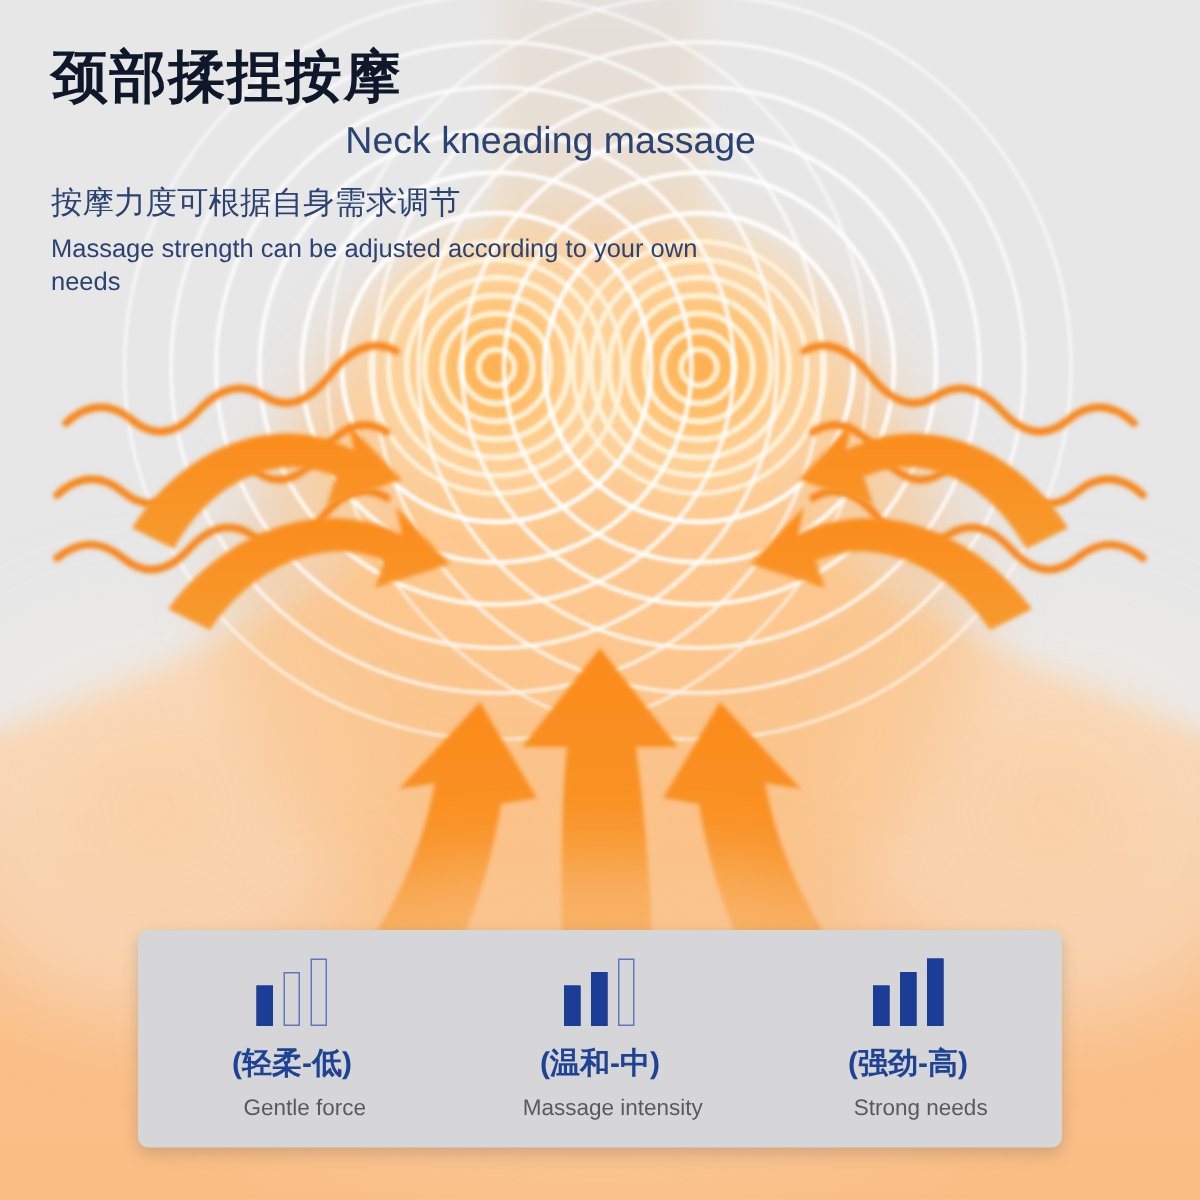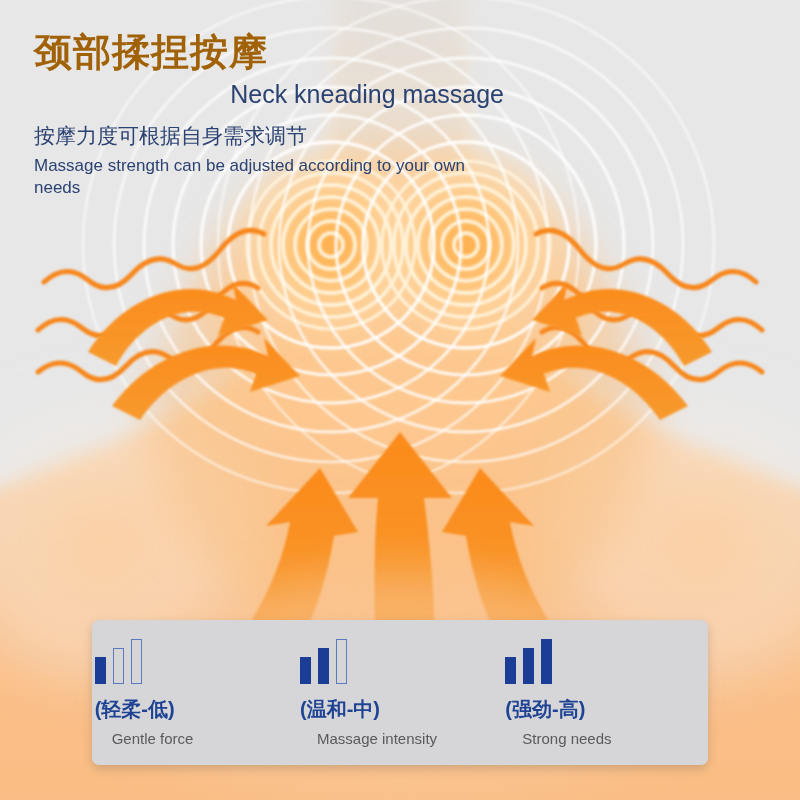--- a/index.html
+++ b/index.html
@@ -32,21 +32,21 @@
   .headings {
     position: absolute;
     left: 34px;
     top: 30px;
     width: 470px;
     z-index: 40;
   }
   .title-cn {
     font-size: 38px;
     font-weight: bold;
-    color: #a16207;
+    color: #0f172a;
     letter-spacing: 1px;
     line-height: 1.18;
     margin: 0 0 4px 0;
     white-space: nowrap;
   }
   .title-en {
     font-size: 25px;
     color: #2b4372;
     font-weight: normal;
     line-height: 1.2;
@@ -86,21 +86,21 @@
     align-items: flex-start;
     justify-content: space-around;
     padding-top: 18px;
     box-sizing: border-box;
   }
   .level {
     width: 200px;
     text-align: center;
     display: flex;
     flex-direction: column;
-    align-items: flex-start;
+    align-items: center;
   }
   .bars {
     height: 46px;
     display: flex;
     align-items: flex-end;
     gap: 7px;
     margin-bottom: 13px;
   }
   .bar {
     width: 11px;

